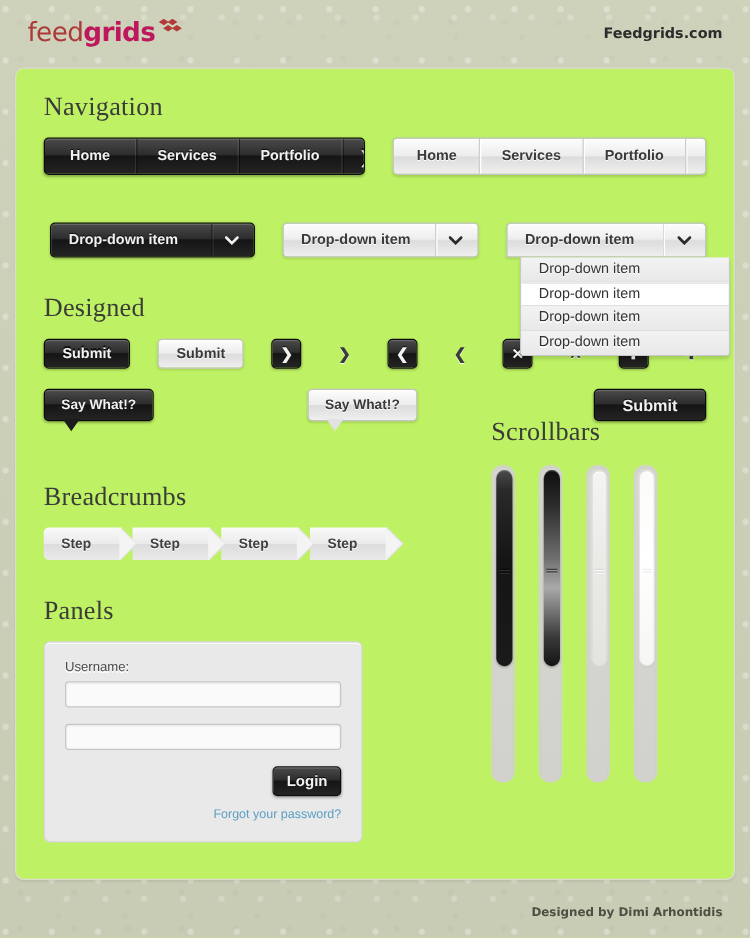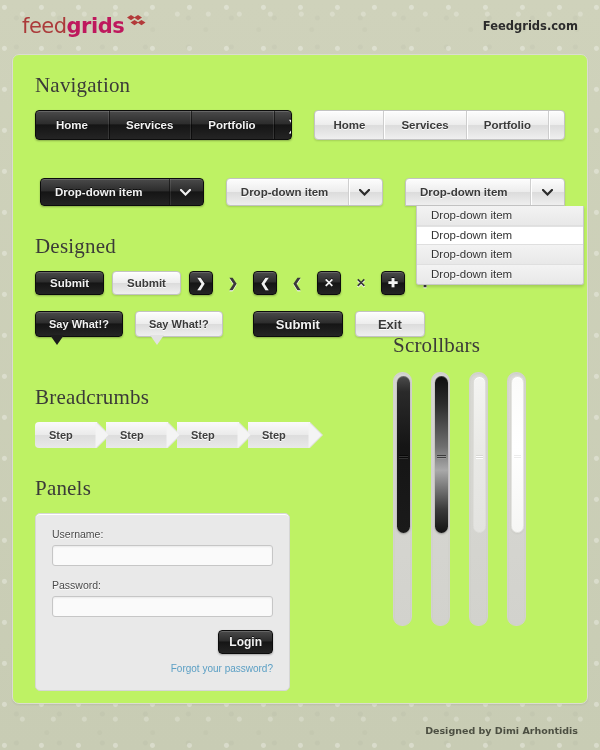--- a/index.html
+++ b/index.html
@@ -161,21 +161,21 @@
     border-bottom: 1px solid #dfdfdf;
   }
   .dd-list .opt:last-child { border-bottom: none; }
   .dd-list .opt.sel {
     background: #ffffff;
     border-top: 1px solid #e2e2e2;
     box-shadow: inset 0 1px 0 #fff;
   }
 
   
-  .btnrow { display: flex; align-items: center; gap: 8px; margin-top: 12px; }
+  .btnrow { display: flex; align-items: center; gap: 8px; margin-top: 12px; justify-content: space-between; }
   .btn {
     height: 24px;
     border-radius: 4px;
     font-size: 11.5px;
     font-weight: bold;
     display: inline-flex;
     align-items: center;
     justify-content: center;
     padding: 0 14px;
     cursor: default;
@@ -433,38 +433,36 @@
   <div class="btnrow" style="margin-top:16px;gap:12px;">
     <div class="callout dark">
       <span>Say What!?</span>
       <span class="tail"></span>
     </div>
     <div class="callout light">
       <span>Say What!?</span>
       <span class="tail"></span>
     </div>
     <div class="btn lg dark" style="margin-left:18px;">Submit</div>
-    <div class="btn lg light">Exit</div>
   </div>
 
   <h2 class="section mt28" style="margin-top:48px;">Breadcrumbs</h2>
 
   <div class="crumbs">
     <div class="crumb">Step</div>
     <div class="crumb">Step</div>
     <div class="crumb">Step</div>
     <div class="crumb">Step</div>
   </div>
 
   <h2 class="section mt28">Panels</h2>
 
   <div class="panel">
     <label>Username:</label>
     <input type="text" placeholder="" style="">
-    <label>Password:</label>
     <input type="password" placeholder="" style="">
     <div class="actions">
       <div class="login-btn dark btn">Login</div>
     </div>
     <a class="forgot" href="#">Forgot your password?</a>
   </div>
 
   <div class="scroll-area">
     <h2 class="section">Scrollbars</h2>
     <div class="scroll-row">

